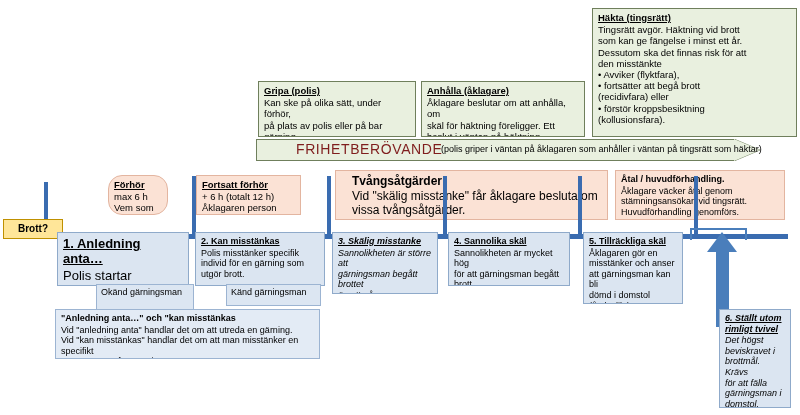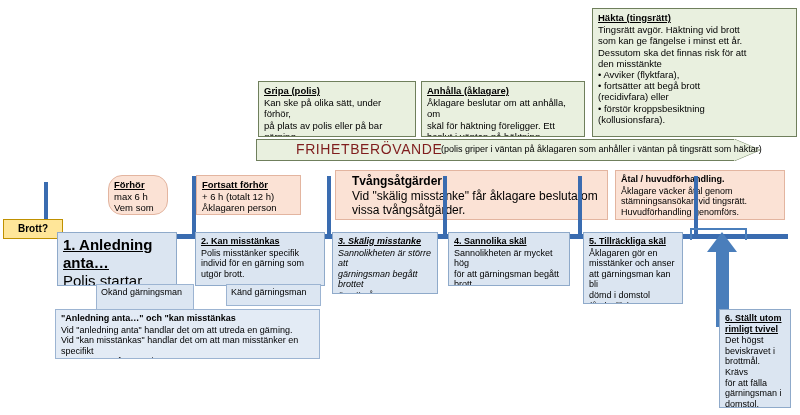--- a/index.html
+++ b/index.html
@@ -222,21 +222,21 @@
   <div class="tick" style="left:192px; top:176px; height:62px;"></div>
   <div class="tick" style="left:327px; top:176px; height:62px;"></div>
   <div class="tick" style="left:443px; top:176px; height:62px;"></div>
   <div class="tick" style="left:578px; top:176px; height:62px;"></div>
   <div class="tick" style="left:694px; top:176px; height:62px;"></div>
 
   <div class="box yellow" style="left:3px; top:219px; width:60px; height:20px; font-size:10px; font-weight:bold; text-align:center; padding-top:3px;">
     <span>Brott?</span>
   </div>
 
-  <div class="box blue" style="left:57px; top:232px; width:120px; height:54px; font-size:15px;text-decoration:underline;">
+  <div class="box blue" style="left:57px; top:232px; width:132px; height:54px; font-size:13px;">
     <span class="title">1. Anledning anta…</span>
     <span class="ln">Polis startar förundersökning</span>
     <span class="ln">för att utreda om brott har</span>
     <span class="ln">begåtts</span>
   </div>
 
   <div class="box blue" style="left:195px; top:232px; width:130px; height:54px; font-size:9px;">
     <span class="title">2. Kan misstänkas</span>
     <span class="ln">Polis misstänker specifik</span>
     <span class="ln">individ för en gärning som</span>
@@ -266,21 +266,21 @@
     <span class="ln">dömd i domstol</span>
     <span class="ln">(åtalsplikt)</span>
   </div>
 
   <div class="bracket" style="left:690px; top:228px; width:57px; height:12px;"></div>
   <div id="uparrow">
     <div class="head"></div>
     <div class="shaft"></div>
   </div>
 
-  <div class="box blue" style="left:719px; top:309px; width:72px; height:99px; font-size:9px;">
+  <div class="box blue" style="left:719px; top:309px; width:72px; height:99px; font-size:9px;font-style:italic;">
     <span class="title">6. Ställt utom rimligt tvivel</span>
     <span class="ln">Det högst</span>
     <span class="ln">beviskravet i</span>
     <span class="ln">brottmål. Krävs</span>
     <span class="ln">för att fälla</span>
     <span class="ln">gärningsman i</span>
     <span class="ln">domstol.</span>
   </div>
 
   <div class="box plainblue" style="left:96px; top:284px; width:98px; height:28px; font-size:9px; padding:2px 4px;">

